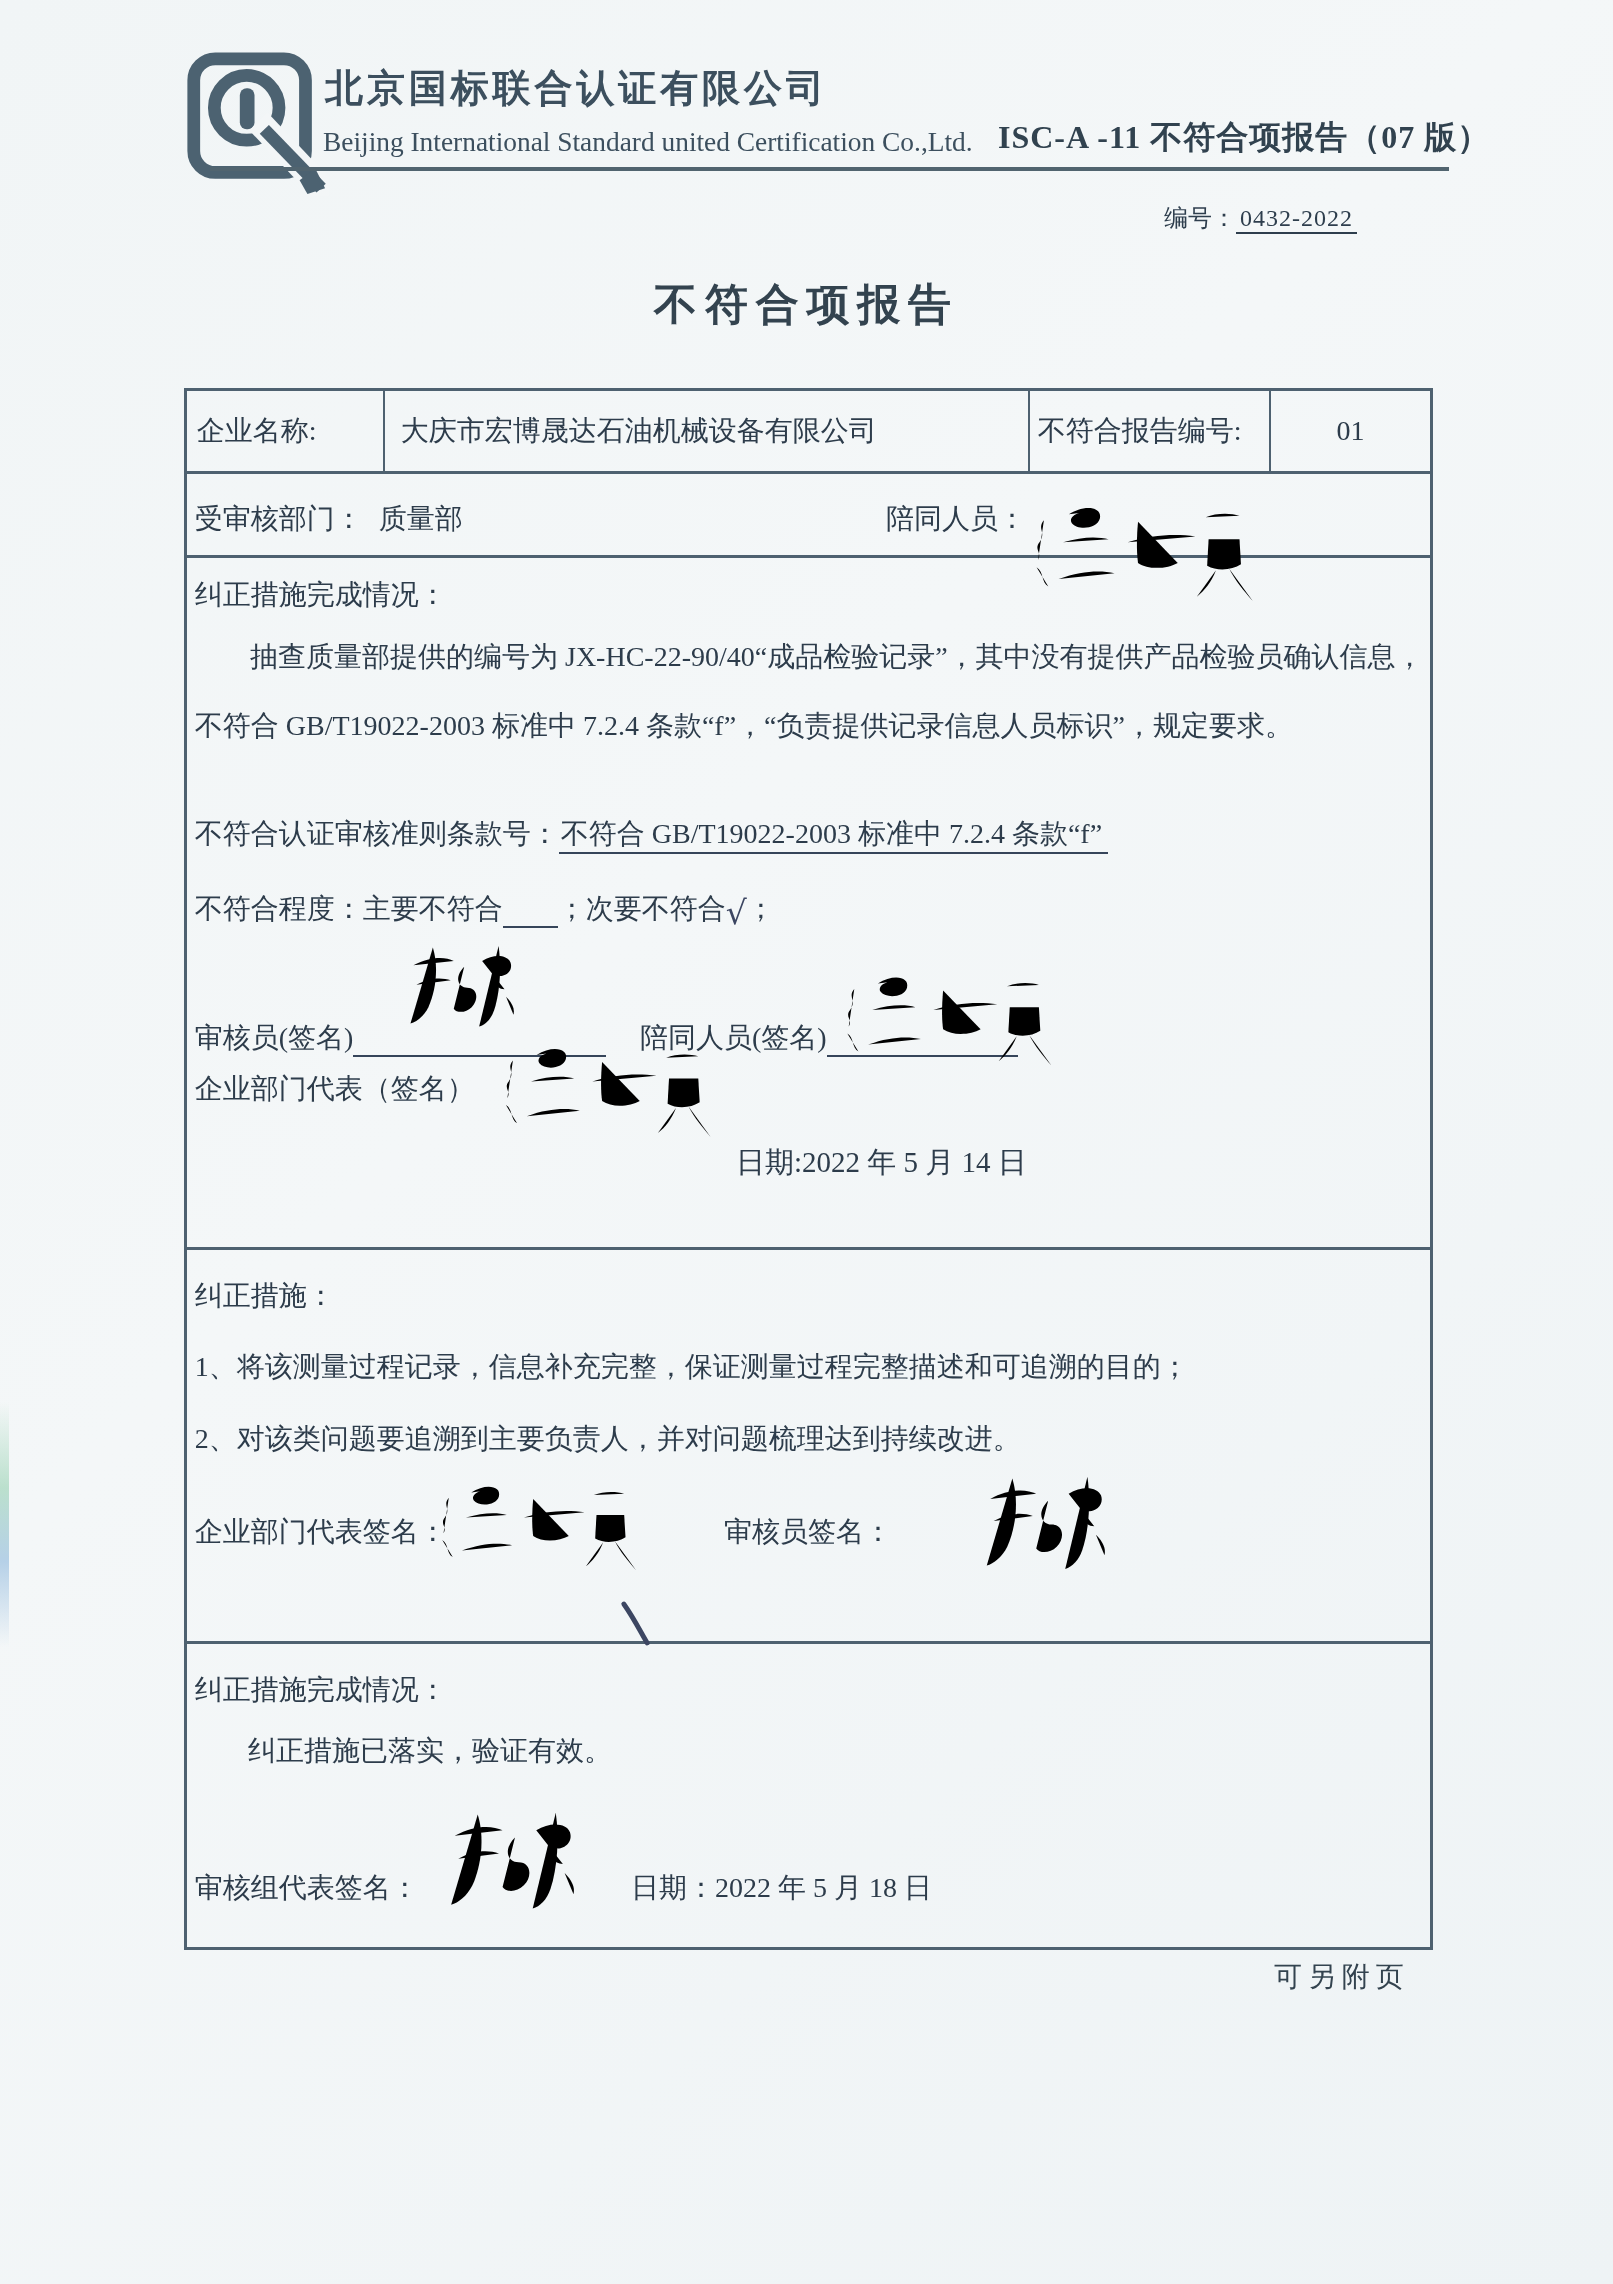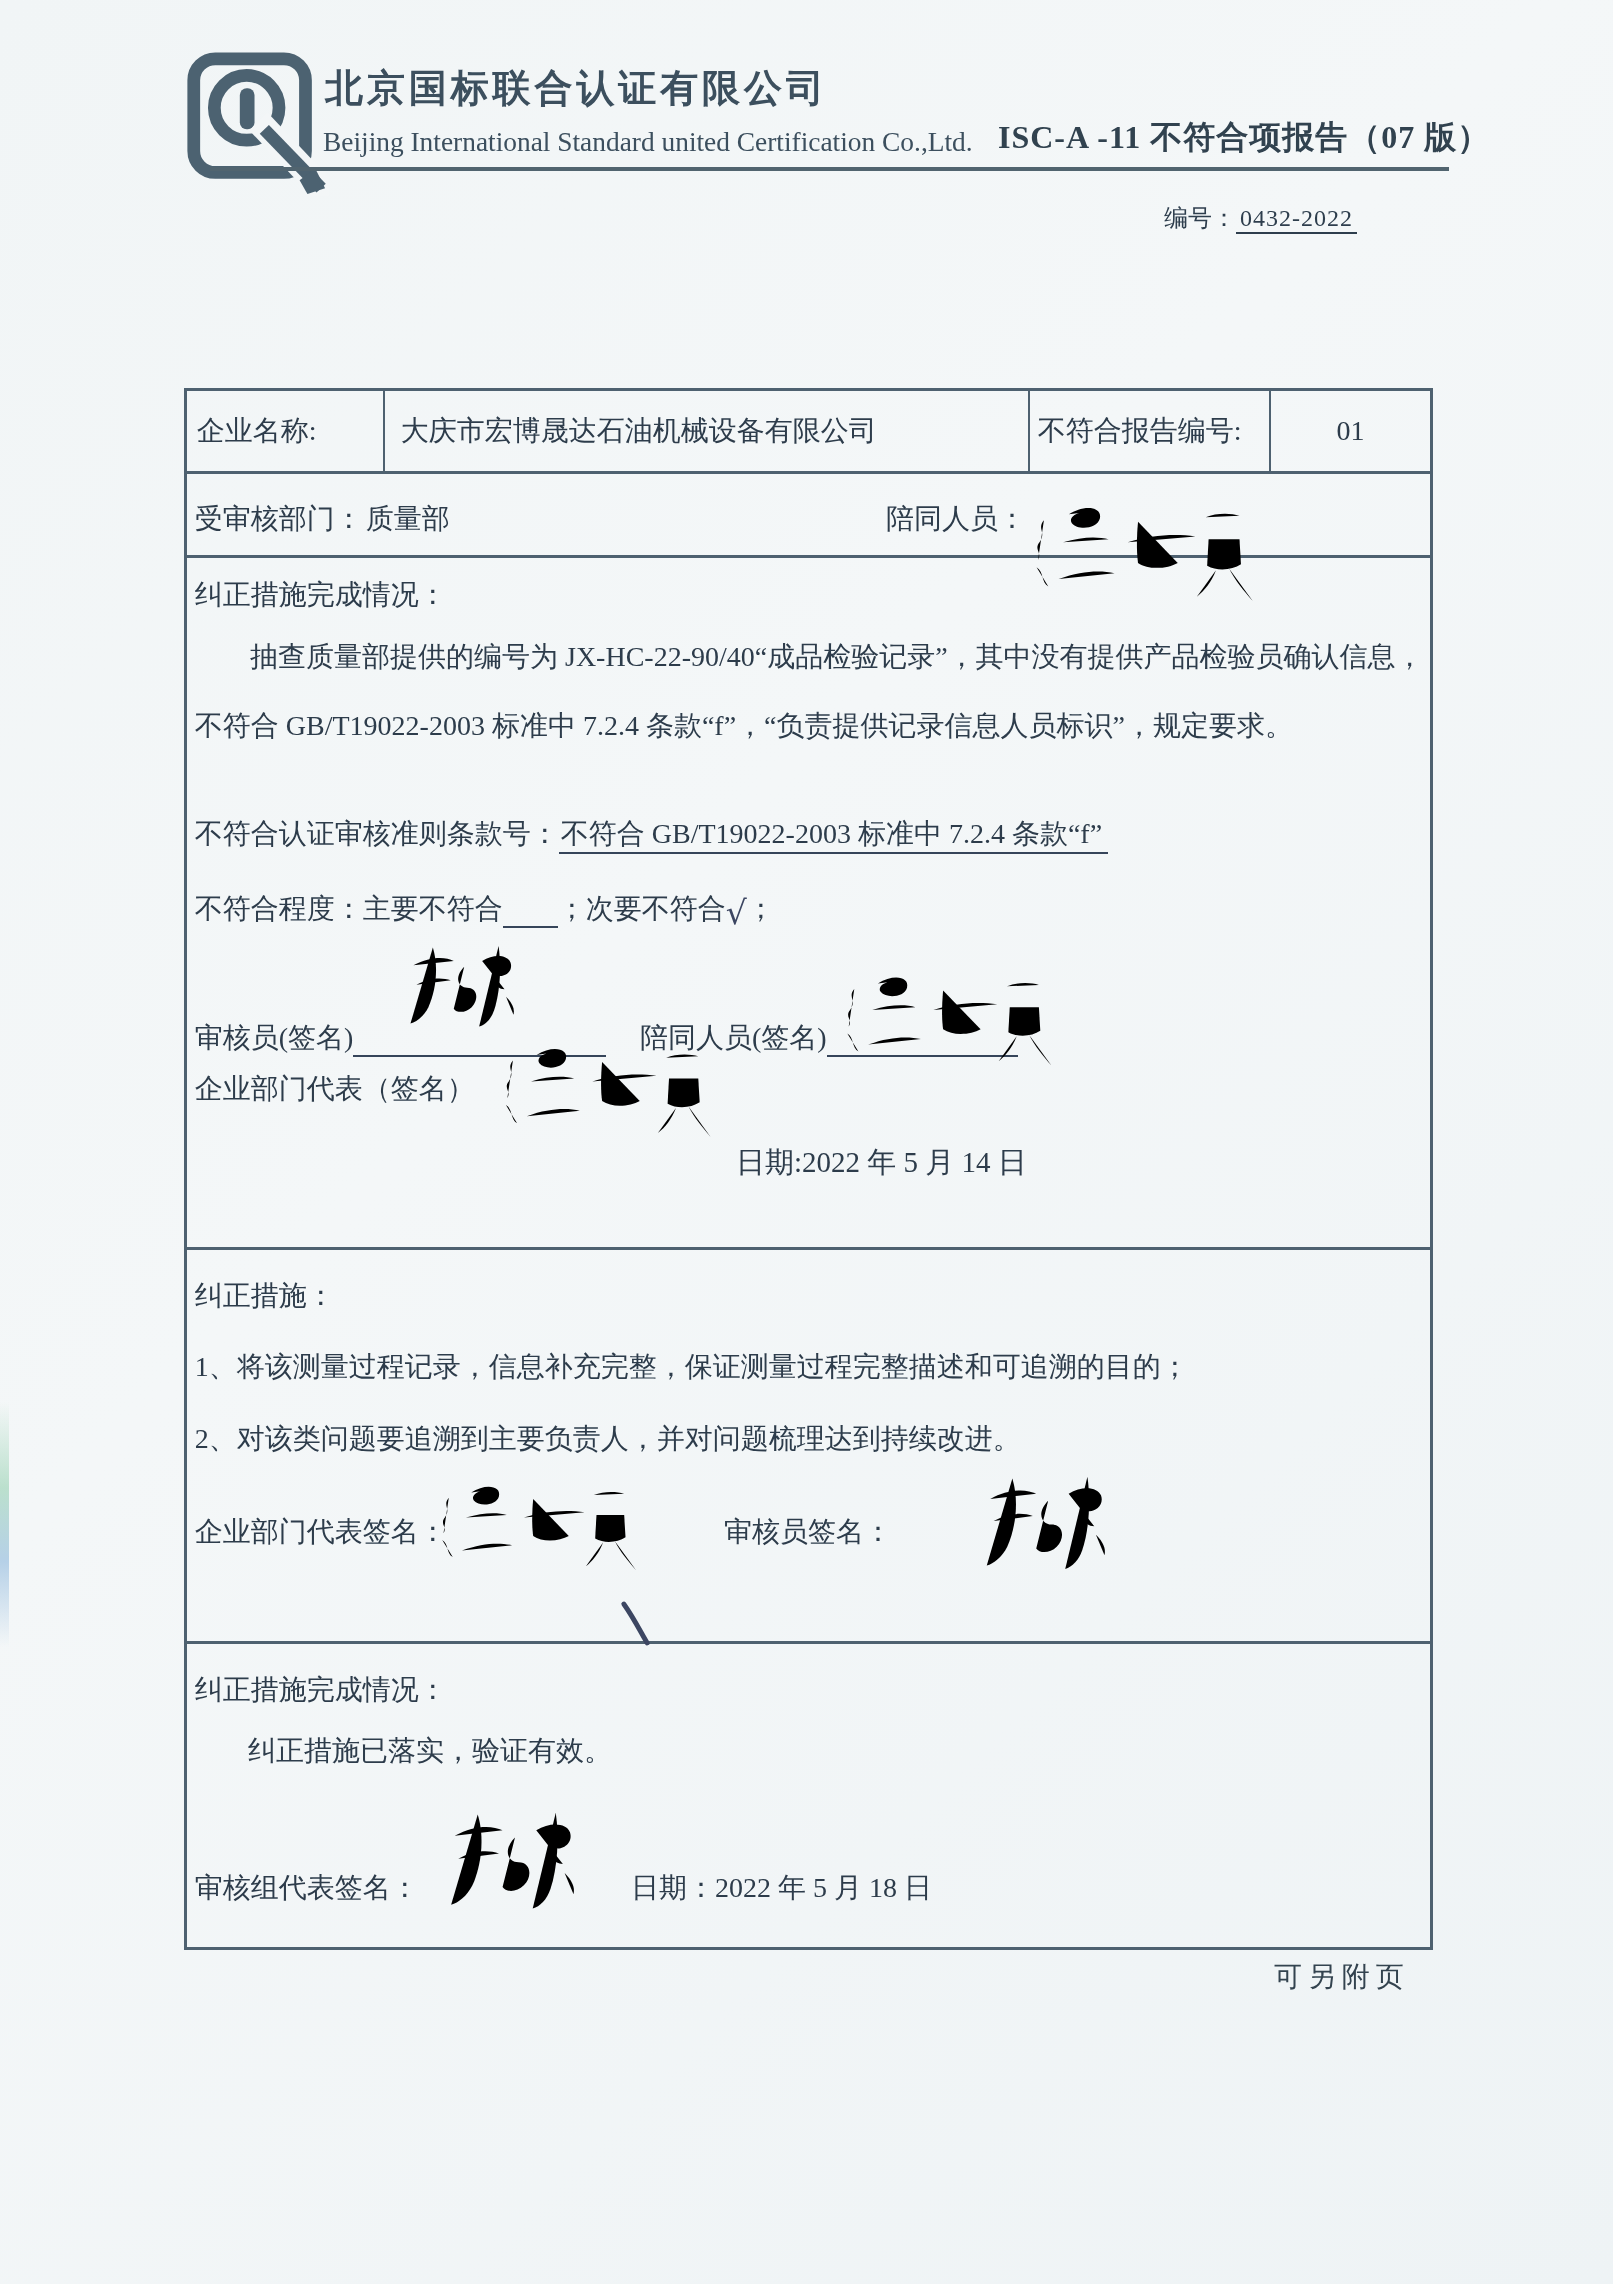--- a/index.html
+++ b/index.html
@@ -101,33 +101,34 @@
     <polygon points="120,134 136,122 146,142 128,148" fill="#4c6271"></polygon>
   </svg>
   <div class="abs company-cn">北京国标联合认证有限公司</div>
   <div class="abs company-en">Beijing International Standard united Certification Co.,Ltd.</div>
   <div class="abs doc-code">ISC-A -11 不符合项报告（07 版）</div>
   <div class="abs header-rule"></div>
   <div class="abs serial">
     <span>编号：</span><span class="num">0432-2022</span>
   </div>
 
+  <div class="abs page-title">不符合项报告</div>
 
   <div class="abs doc-table">
 
     <div class="trow row1">
       <div class="cell c1">企业名称:</div>
       <div class="cell c2">大庆市宏博晟达石油机械设备有限公司</div>
       <div class="cell c3">不符合报告编号:</div>
       <div class="cell c4">01</div>
     </div>
 
     <div class="trow row2">
       <div class="abs nowrap" style="left:7.8px;top:25.5px;">
-        <span>受审核部门：</span><span style="margin-left:3px;">质量部</span>
+        <span>受审核部门：</span><span style="margin-left:16px;">质量部</span>
       </div>
       <div class="abs nowrap" style="left:699px;top:25.5px;">陪同人员：</div>
     </div>
 
     <div class="trow row3">
       <div class="abs nowrap" style="left:7.8px;top:17.6px;">纠正措施完成情况：</div>
       <div class="abs nowrap" style="left:63px;top:80px;">抽查质量部提供的编号为 JX-HC-22-90/40“成品检验记录”，其中没有提供产品检验员确认信息，</div>
       <div class="abs nowrap" style="left:7.8px;top:149px;">不符合 GB/T19022-2003 标准中 7.2.4 条款“f”，“负责提供记录信息人员标识”，规定要求。</div>
 
       <div class="abs nowrap" style="left:7.8px;top:257px;">

